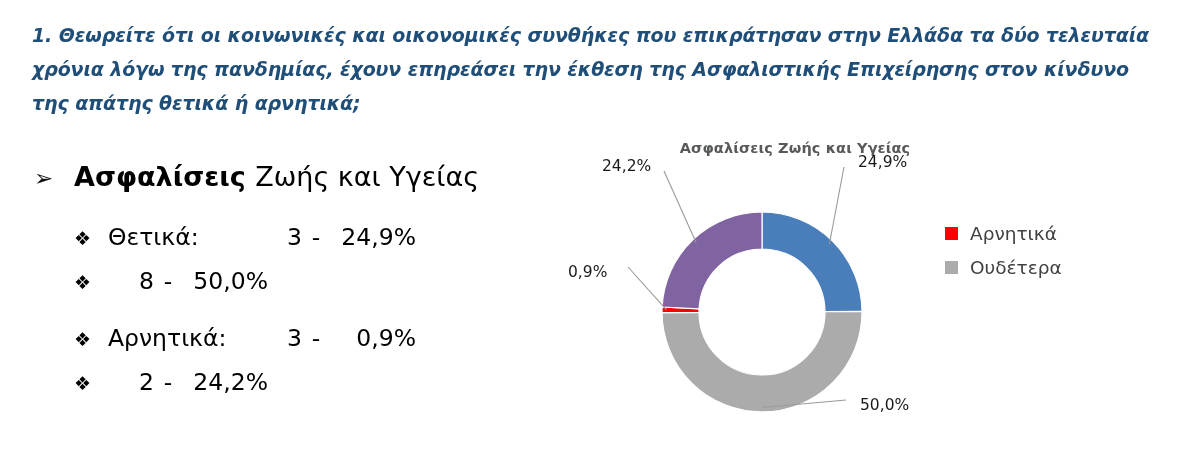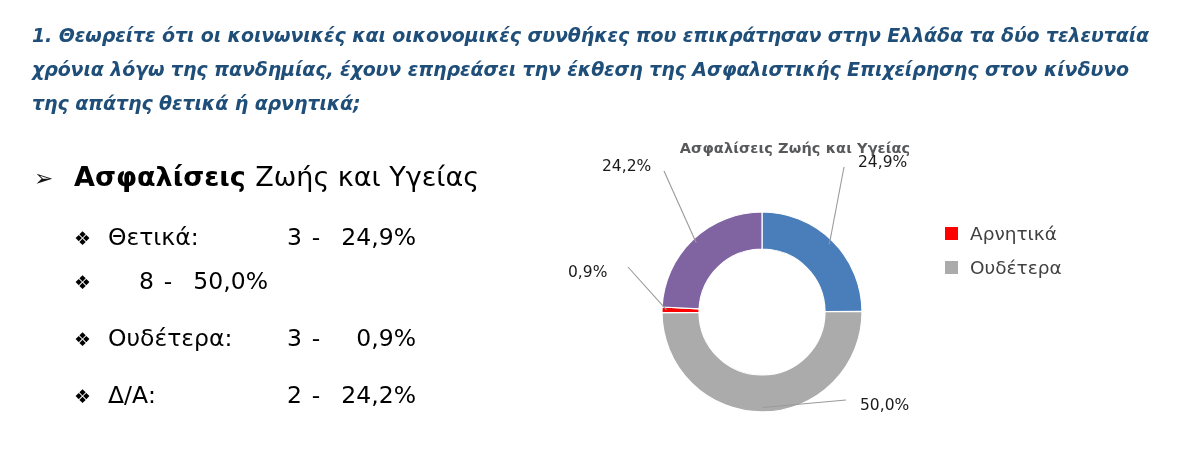--- a/index.html
+++ b/index.html
@@ -157,28 +157,27 @@
           <span class="pct">24,9%</span>
         </div>
         <div class="sub-bullet">
           <span class="glyph">❖</span>
           <span class="count">8</span>
           <span class="dash">-</span>
           <span class="pct">50,0%</span>
         </div>
         <div class="sub-bullet">
           <span class="glyph">❖</span>
-          <span class="label">Ουδέτερα:</span>
+          <span class="label">Αρνητικά:</span>
           <span class="count">3</span>
           <span class="dash">-</span>
           <span class="pct">0,9%</span>
         </div>
         <div class="sub-bullet">
           <span class="glyph">❖</span>
-          <span class="label">Δ/Α:</span>
           <span class="count">2</span>
           <span class="dash">-</span>
           <span class="pct">24,2%</span>
         </div>
       </div>
   </div>
 
   <div class="chart-area">
 
     <div class="chart-title">Ασφαλίσεις Ζωής και Υγείας</div>

